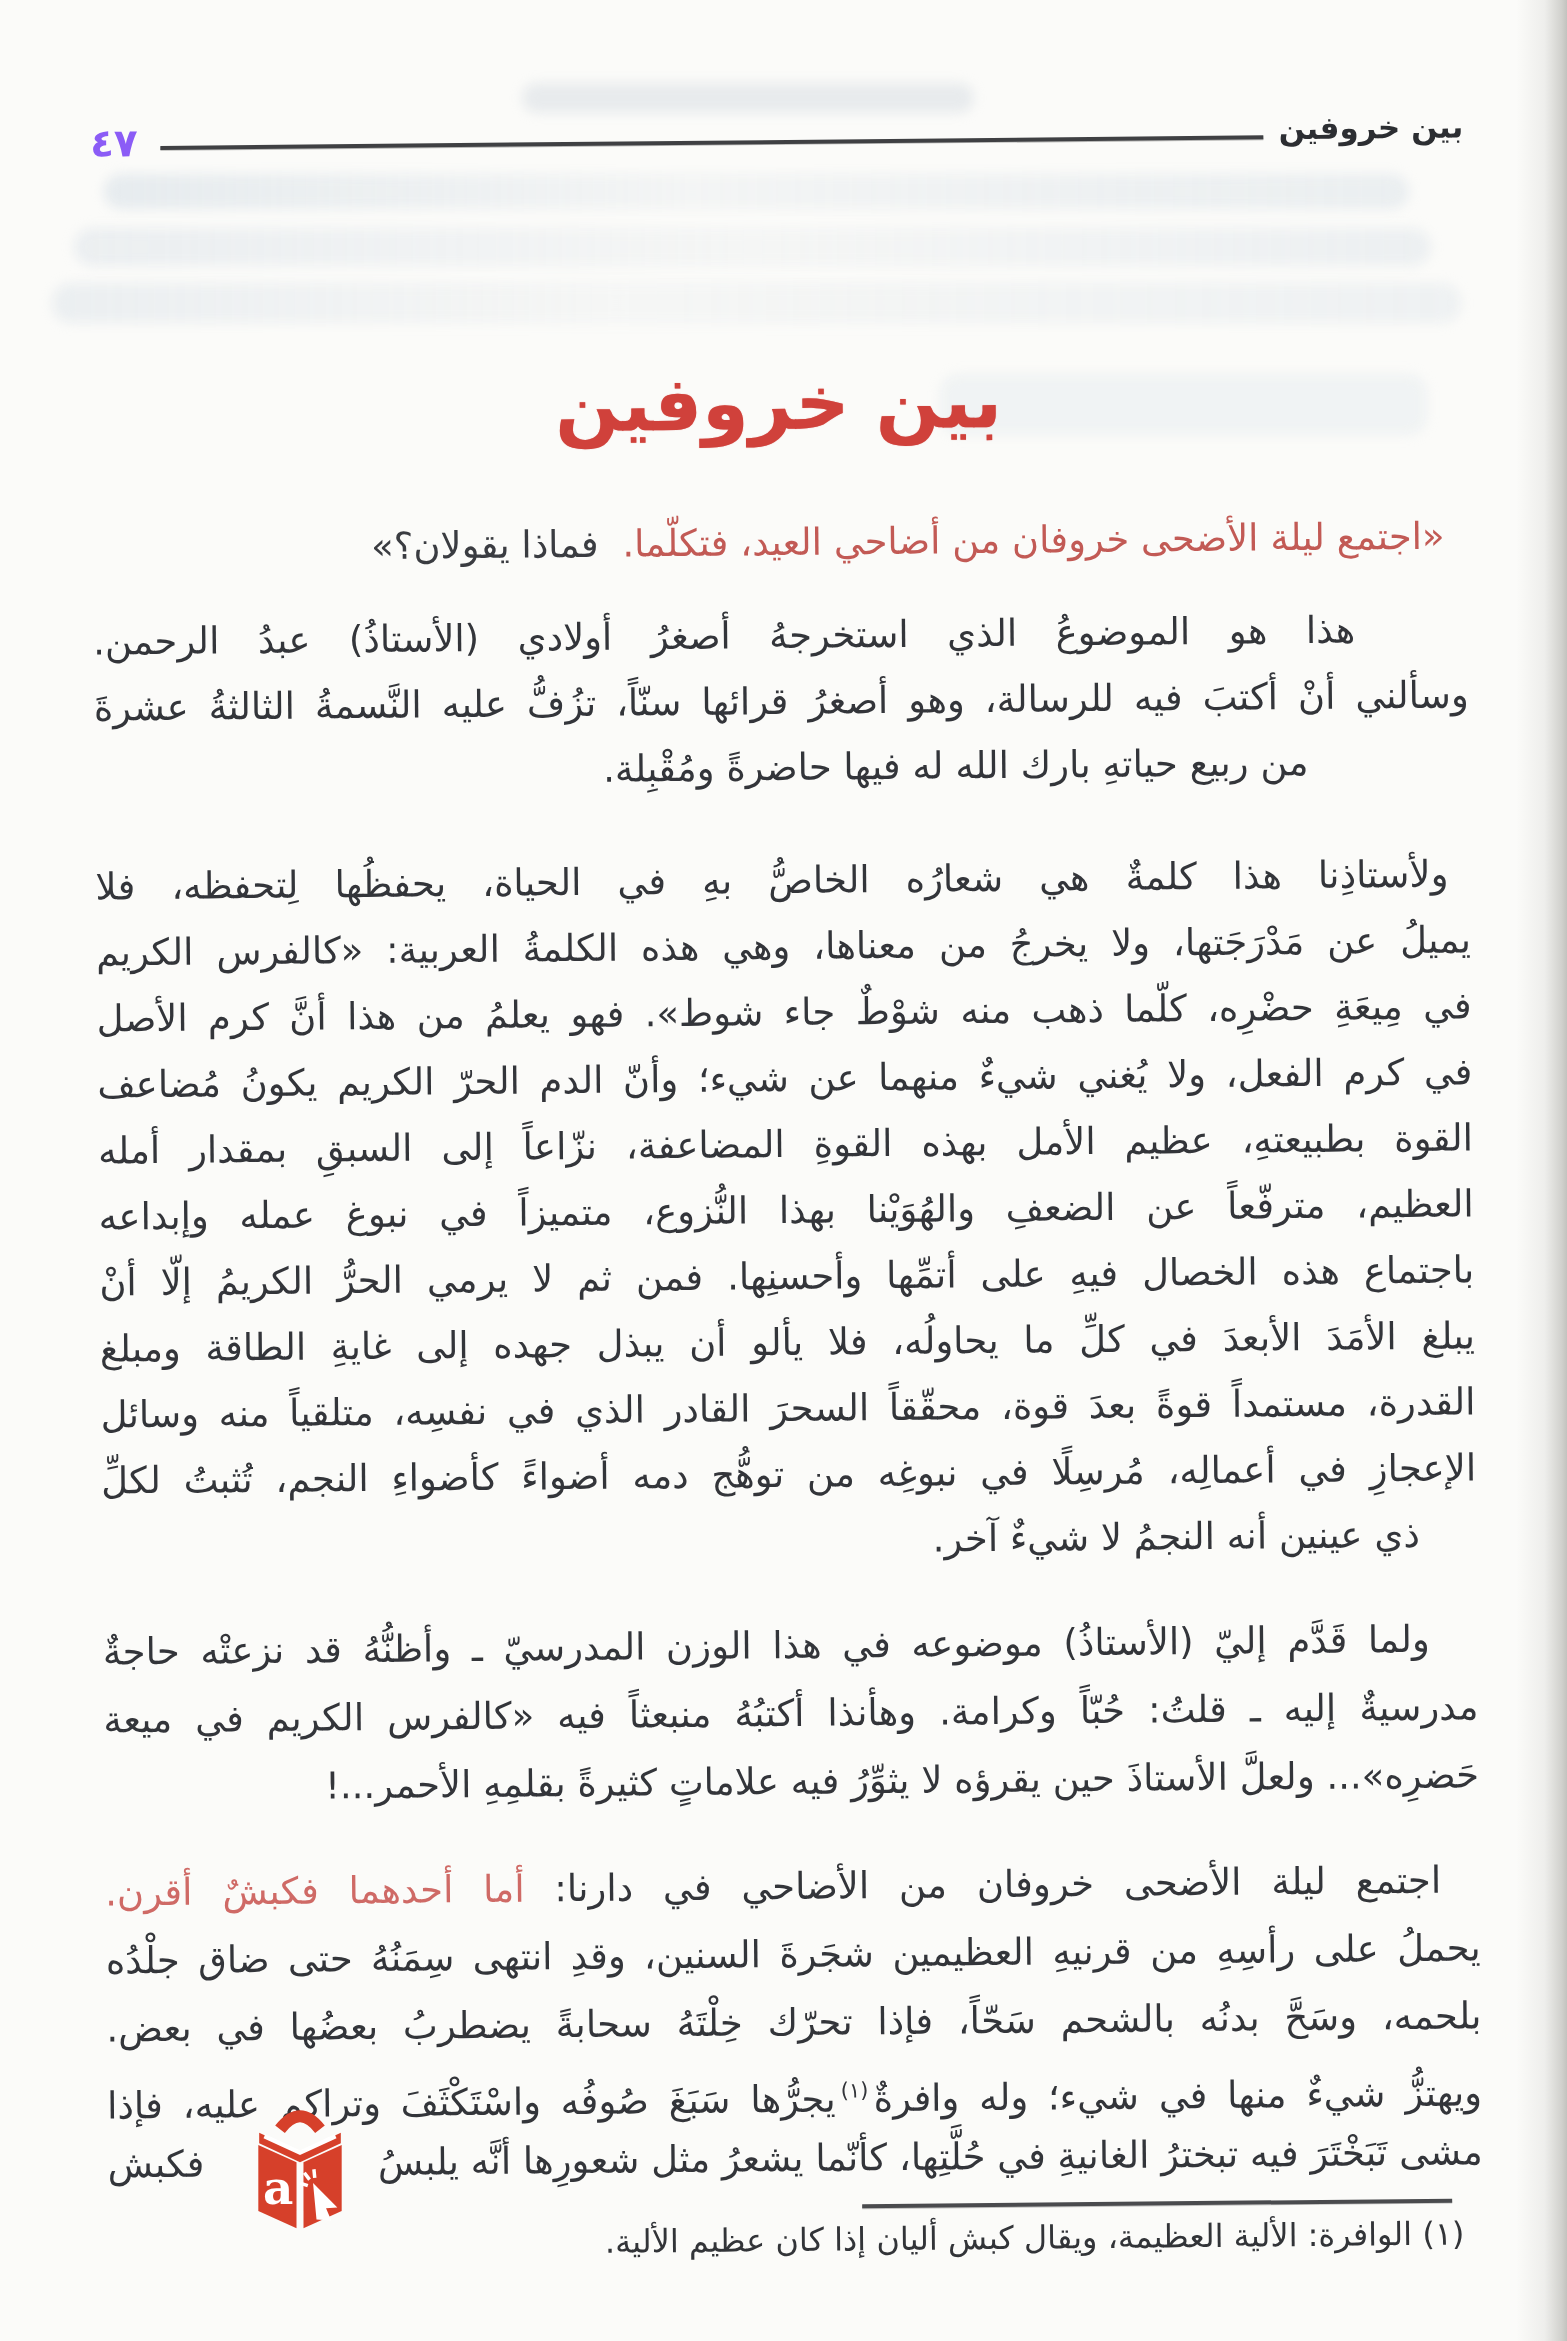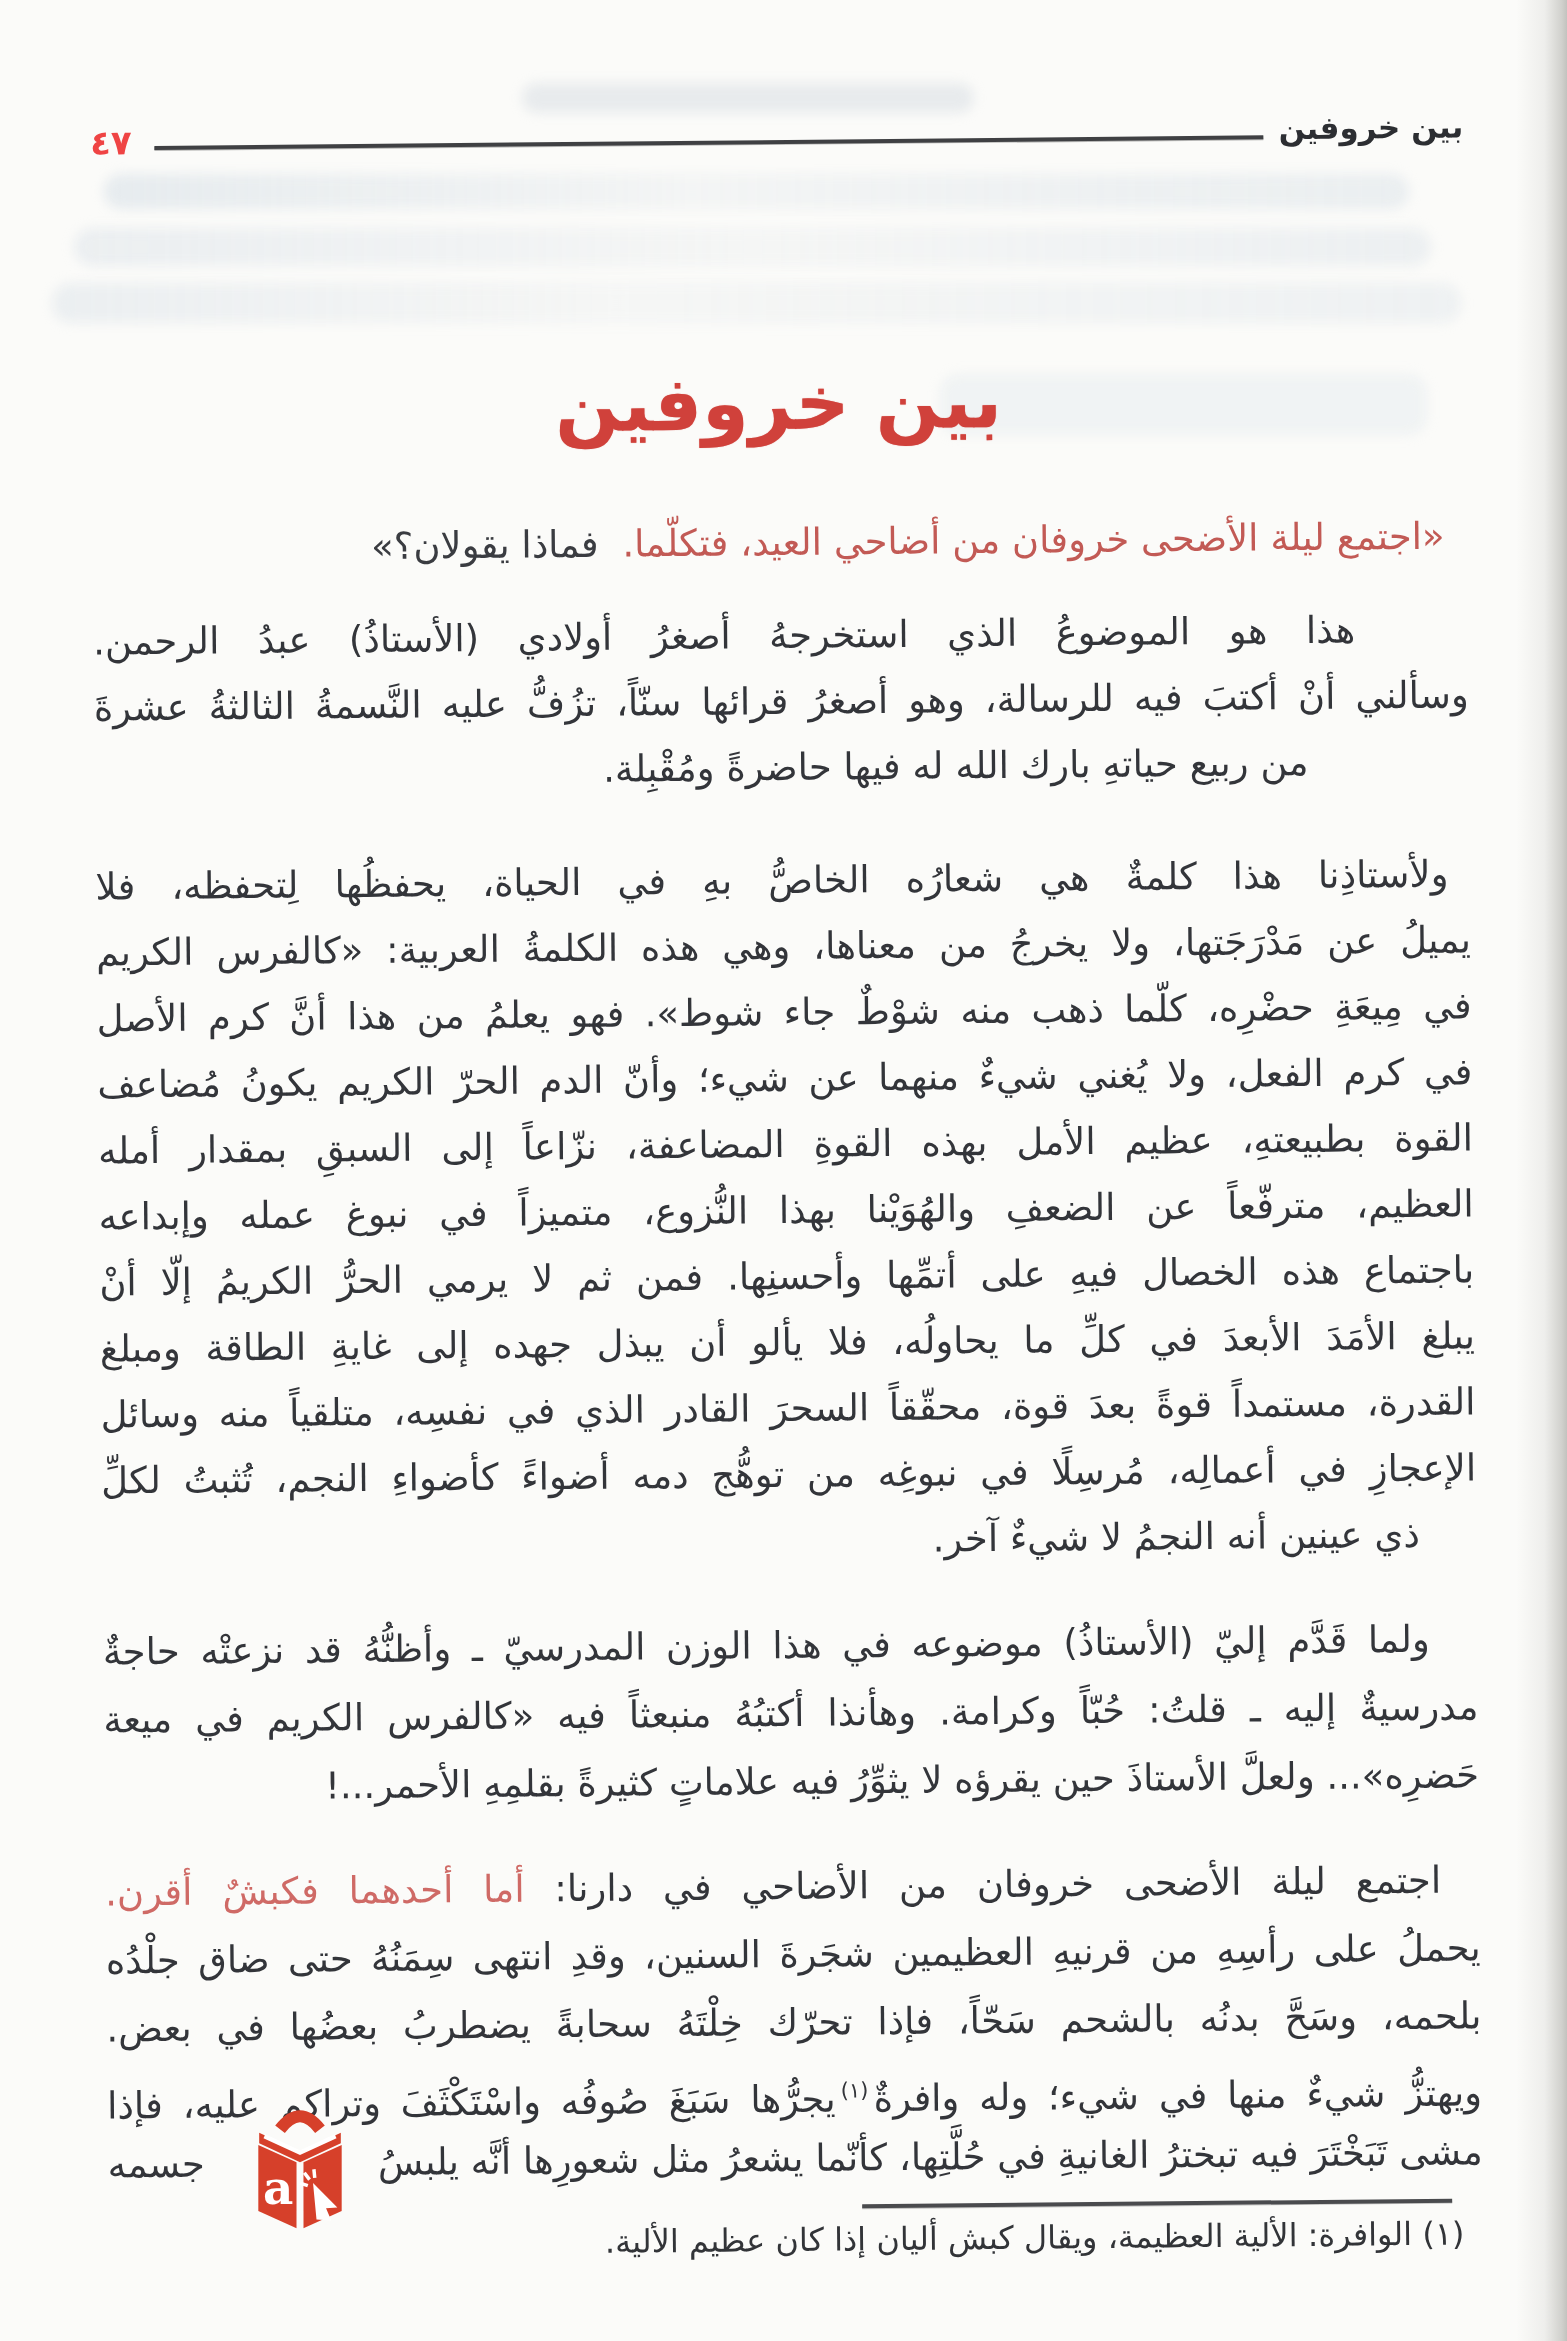--- a/index.html
+++ b/index.html
@@ -25,21 +25,21 @@
   .g4{left:940px;top:374px;width:487px;height:61px;background:rgba(216,224,231,.30);}
 
   .content{
     position:absolute;left:0;top:0;width:1568px;
     padding:115px 96px 0 97px;box-sizing:border-box;
     transform:rotate(-0.55deg);transform-origin:50% 46%;
     color:#33353a;
   }
   
   .hdr{display:flex;align-items:center;direction:ltr;height:42px;}
-  .pagenum{font-size:34px;font-weight:bold;color:#ef4444;padding-left:1.7px;}
+  .pagenum{font-size:39px;font-weight:bold;color:#8b5cf6;padding-left:1.7px;}
   .hdr-rule{flex:1;height:3.5px;background:#3f4043;margin:12px 15.7px 0 22.6px;box-shadow:0 0.9px 0 rgba(60,60,60,.35);}
   .running-title{font-size:31px;font-weight:bold;color:#2c2e32;direction:rtl;margin-top:-7px;}
 
   
   .title{
     margin:198px 0 0 0;text-align:center;direction:rtl;
     font-size:75px;line-height:96px;font-weight:bold;
     color:#d0413b;text-shadow:0 0 0.9px rgba(208,65,59,.6);
     letter-spacing:0.9px;
   }
@@ -153,21 +153,21 @@
         <span>اجتمع ليلة الأضحى خروفان من الأضاحي في دارنا:</span>
         <span class="red2">أما أحدهما فكبشٌ أقرن.</span>
       </div>
       <div class="line just">يحملُ على رأسِهِ من قرنيهِ العظيمين شجَرةَ السنين، وقدِ انتهى سِمَنُهُ حتى ضاق جلْدُه</div>
       <div class="line just">بلحمه، وسَحَّ بدنُه بالشحم سَحّاً، فإذا تحرّك خِلْتَهُ سحابةً يضطربُ بعضُها في بعض.</div>
       <div class="line just">
         <span>ويهتزُّ شيءٌ منها في شيء؛ وله وافرةٌ</span><sup class="fnref">(١)</sup><span>يجرُّها سَبَغَ صُوفُه واسْتَكْثَفَ وتراكم عليه، فإذا</span>
       </div>
       <div class="line split">
         <span>مشى تَبَخْتَرَ فيه تبخترُ الغانيةِ في حُلَّتِها، كأنّما يشعرُ مثل شعورِها أنَّه يلبسُ</span>
-        <span>جسمه</span>
+        <span>فكبش</span>
       </div>
     </section>
 
     <div class="footnote-rule"></div>
     <div class="footnote">(١) الوافرة: الألية العظيمة، ويقال كبش أليان إذا كان عظيم الألية.</div>
 
   </div>
 
   <div class="watermark">
     <svg class="wm-book" viewBox="0 0 122 152" xmlns="http://www.w3.org/2000/svg">

